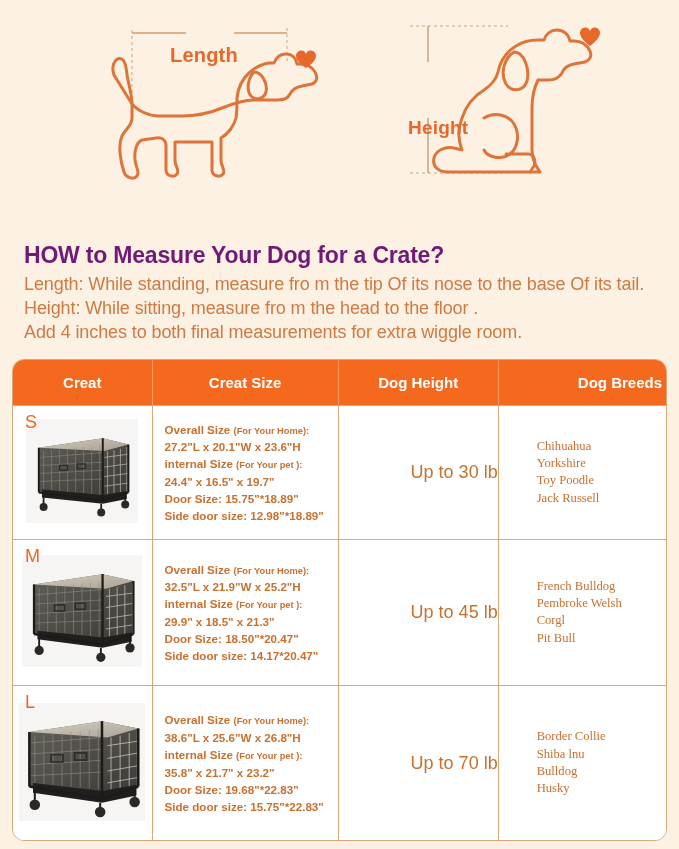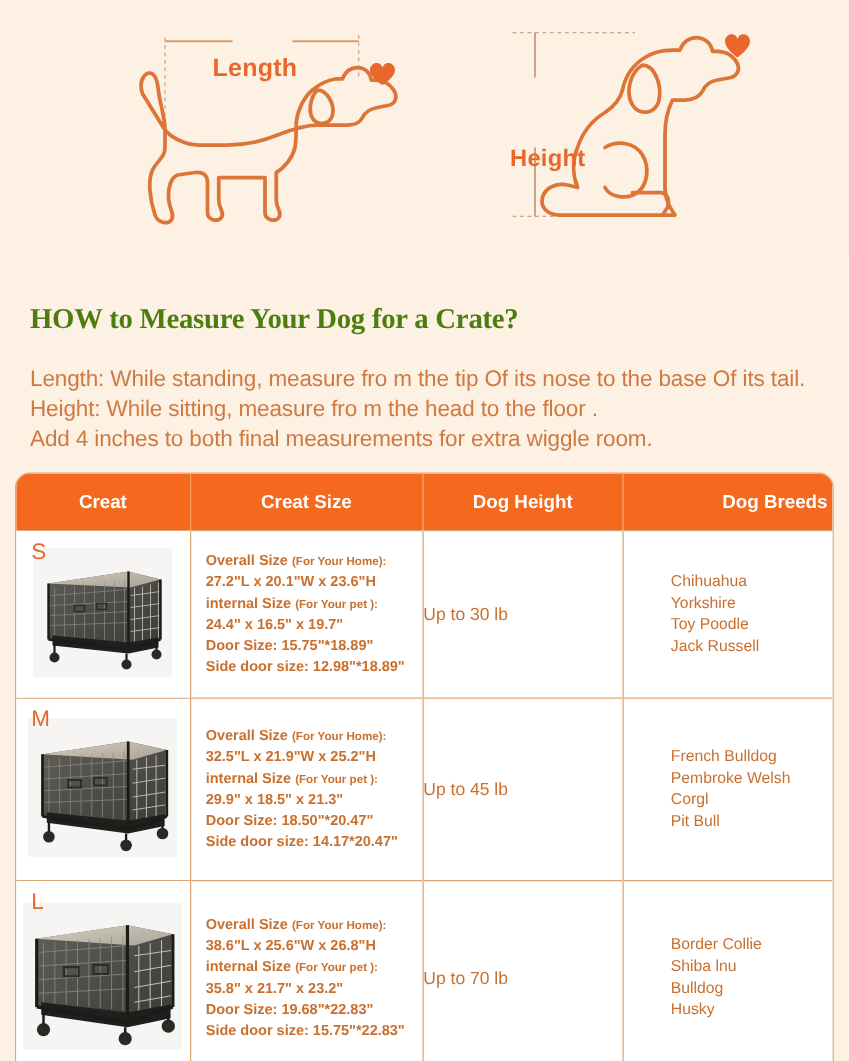--- a/index.html
+++ b/index.html
@@ -42,26 +42,25 @@
     left: 408px; top: 117px;
     font-size: 19px;
   }
 
   
   .heading-block {
     padding: 0 24px;
     margin-top: 14px;
   }
   .how-title {
-    color: #4d7c0f;
+    color: #701a75;
     font-size: 23px;
     font-weight: bold;
     letter-spacing: -0.2px;
-    margin-bottom: 24px;
-    font-family: Liberation Serif, serif;
+    margin-bottom: 4px;
   }
   .how-lines p {
     color: #CF7A42;
     font-size: 18px;
     line-height: 1.33;
     letter-spacing: -0.1px;
   }
 
   
   .table-wrap {
@@ -91,21 +90,21 @@
   col.c-size   { width: 28.5%; }
   col.c-weight { width: 24.5%; }
   col.c-breeds { width: 25.7%; }
 
   tbody td {
     border-top: 1px solid #D9A878;
     border-right: 1px solid #D9A878;
     vertical-align: middle;
     background: #fff;
   }
-  tbody td:last-child { border-right: none; }
+  tbody td:last-child { border-right: none; font-family: Liberation Serif, serif; }
 
   .cell-crate {
     position: relative;
     padding: 6px 4px 4px 4px;
     text-align: center;
   }
   .size-letter {
     position: absolute;
     left: 12px;
     top: 6px;
@@ -123,23 +122,23 @@
     line-height: 1.47;
     white-space: nowrap;
   }
   .cell-size .ln b { font-weight: bold; }
   .cell-size .small {
     font-size: 9.3px;
     font-weight: bold;
   }
 
   .cell-weight {
-    text-align: left;
+    text-align: right;
     color: #C9702F;
-    font-size: 14px;
+    font-size: 18px;
   }
 
   .cell-breeds {
     padding: 8px 8px 8px 38px;
   }
   .cell-breeds div {
     color: #C9702F;
     font-size: 12.6px;
     line-height: 1.38;
   }

